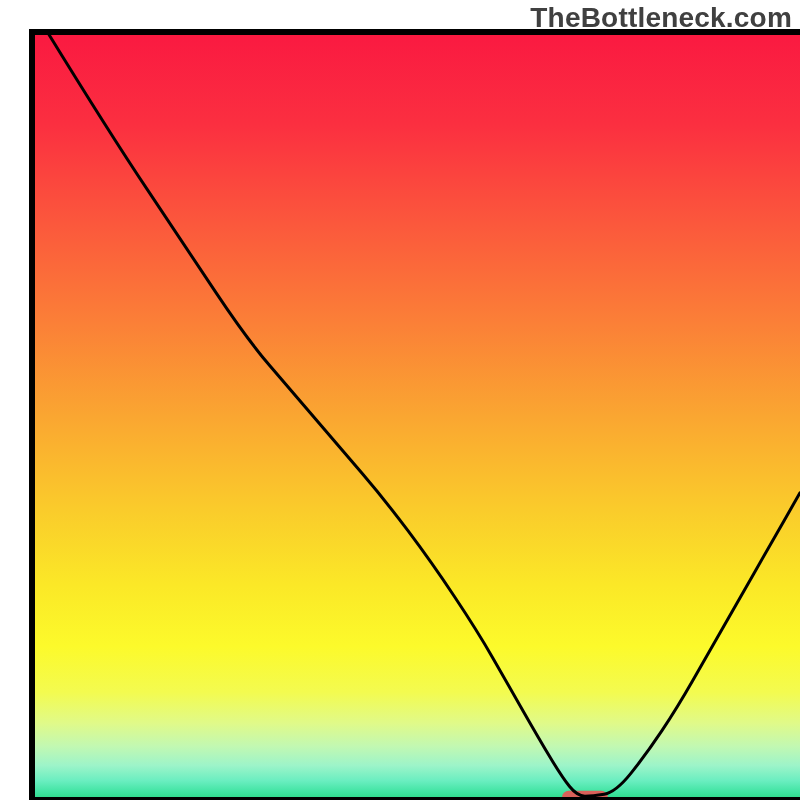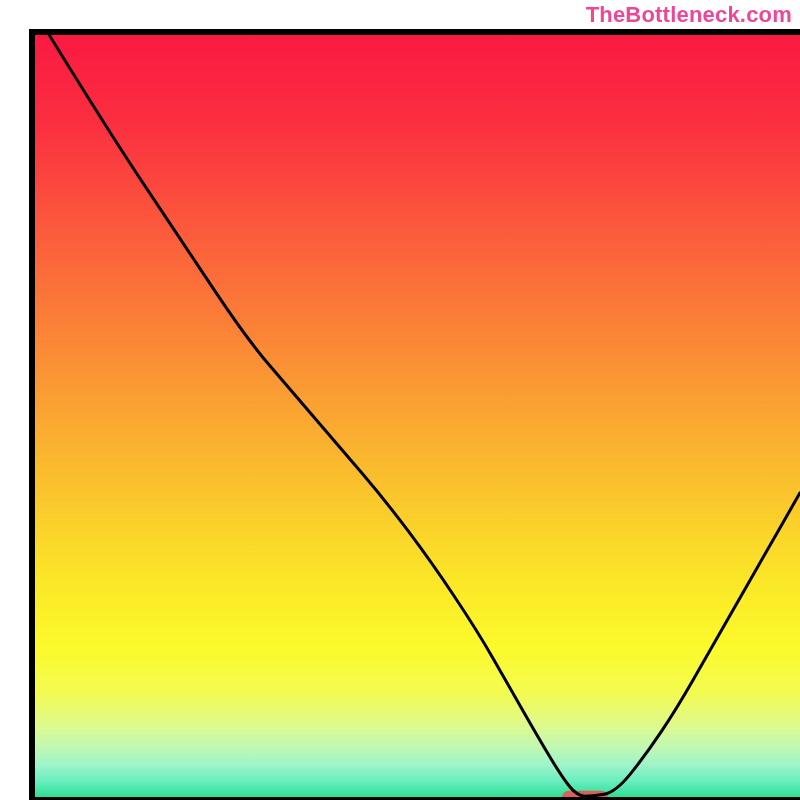--- a/index.html
+++ b/index.html
@@ -13,23 +13,23 @@
   .container {
     position: relative;
     width: 800px;
     height: 800px;
   }
   .watermark {
     position: absolute;
     top: 2px;
     right: 8px;
     font-family: Arial, Helvetica, sans-serif;
-    font-size: 22px;
+    font-size: 28px;
     font-weight: 600;
-    color: #ec4899;
+    color: #404040;
     letter-spacing: 0.2px;
     z-index: 10;
   }
   svg {
     position: absolute;
     top: 0;
     left: 0;
   }
 </style>
 </head>

